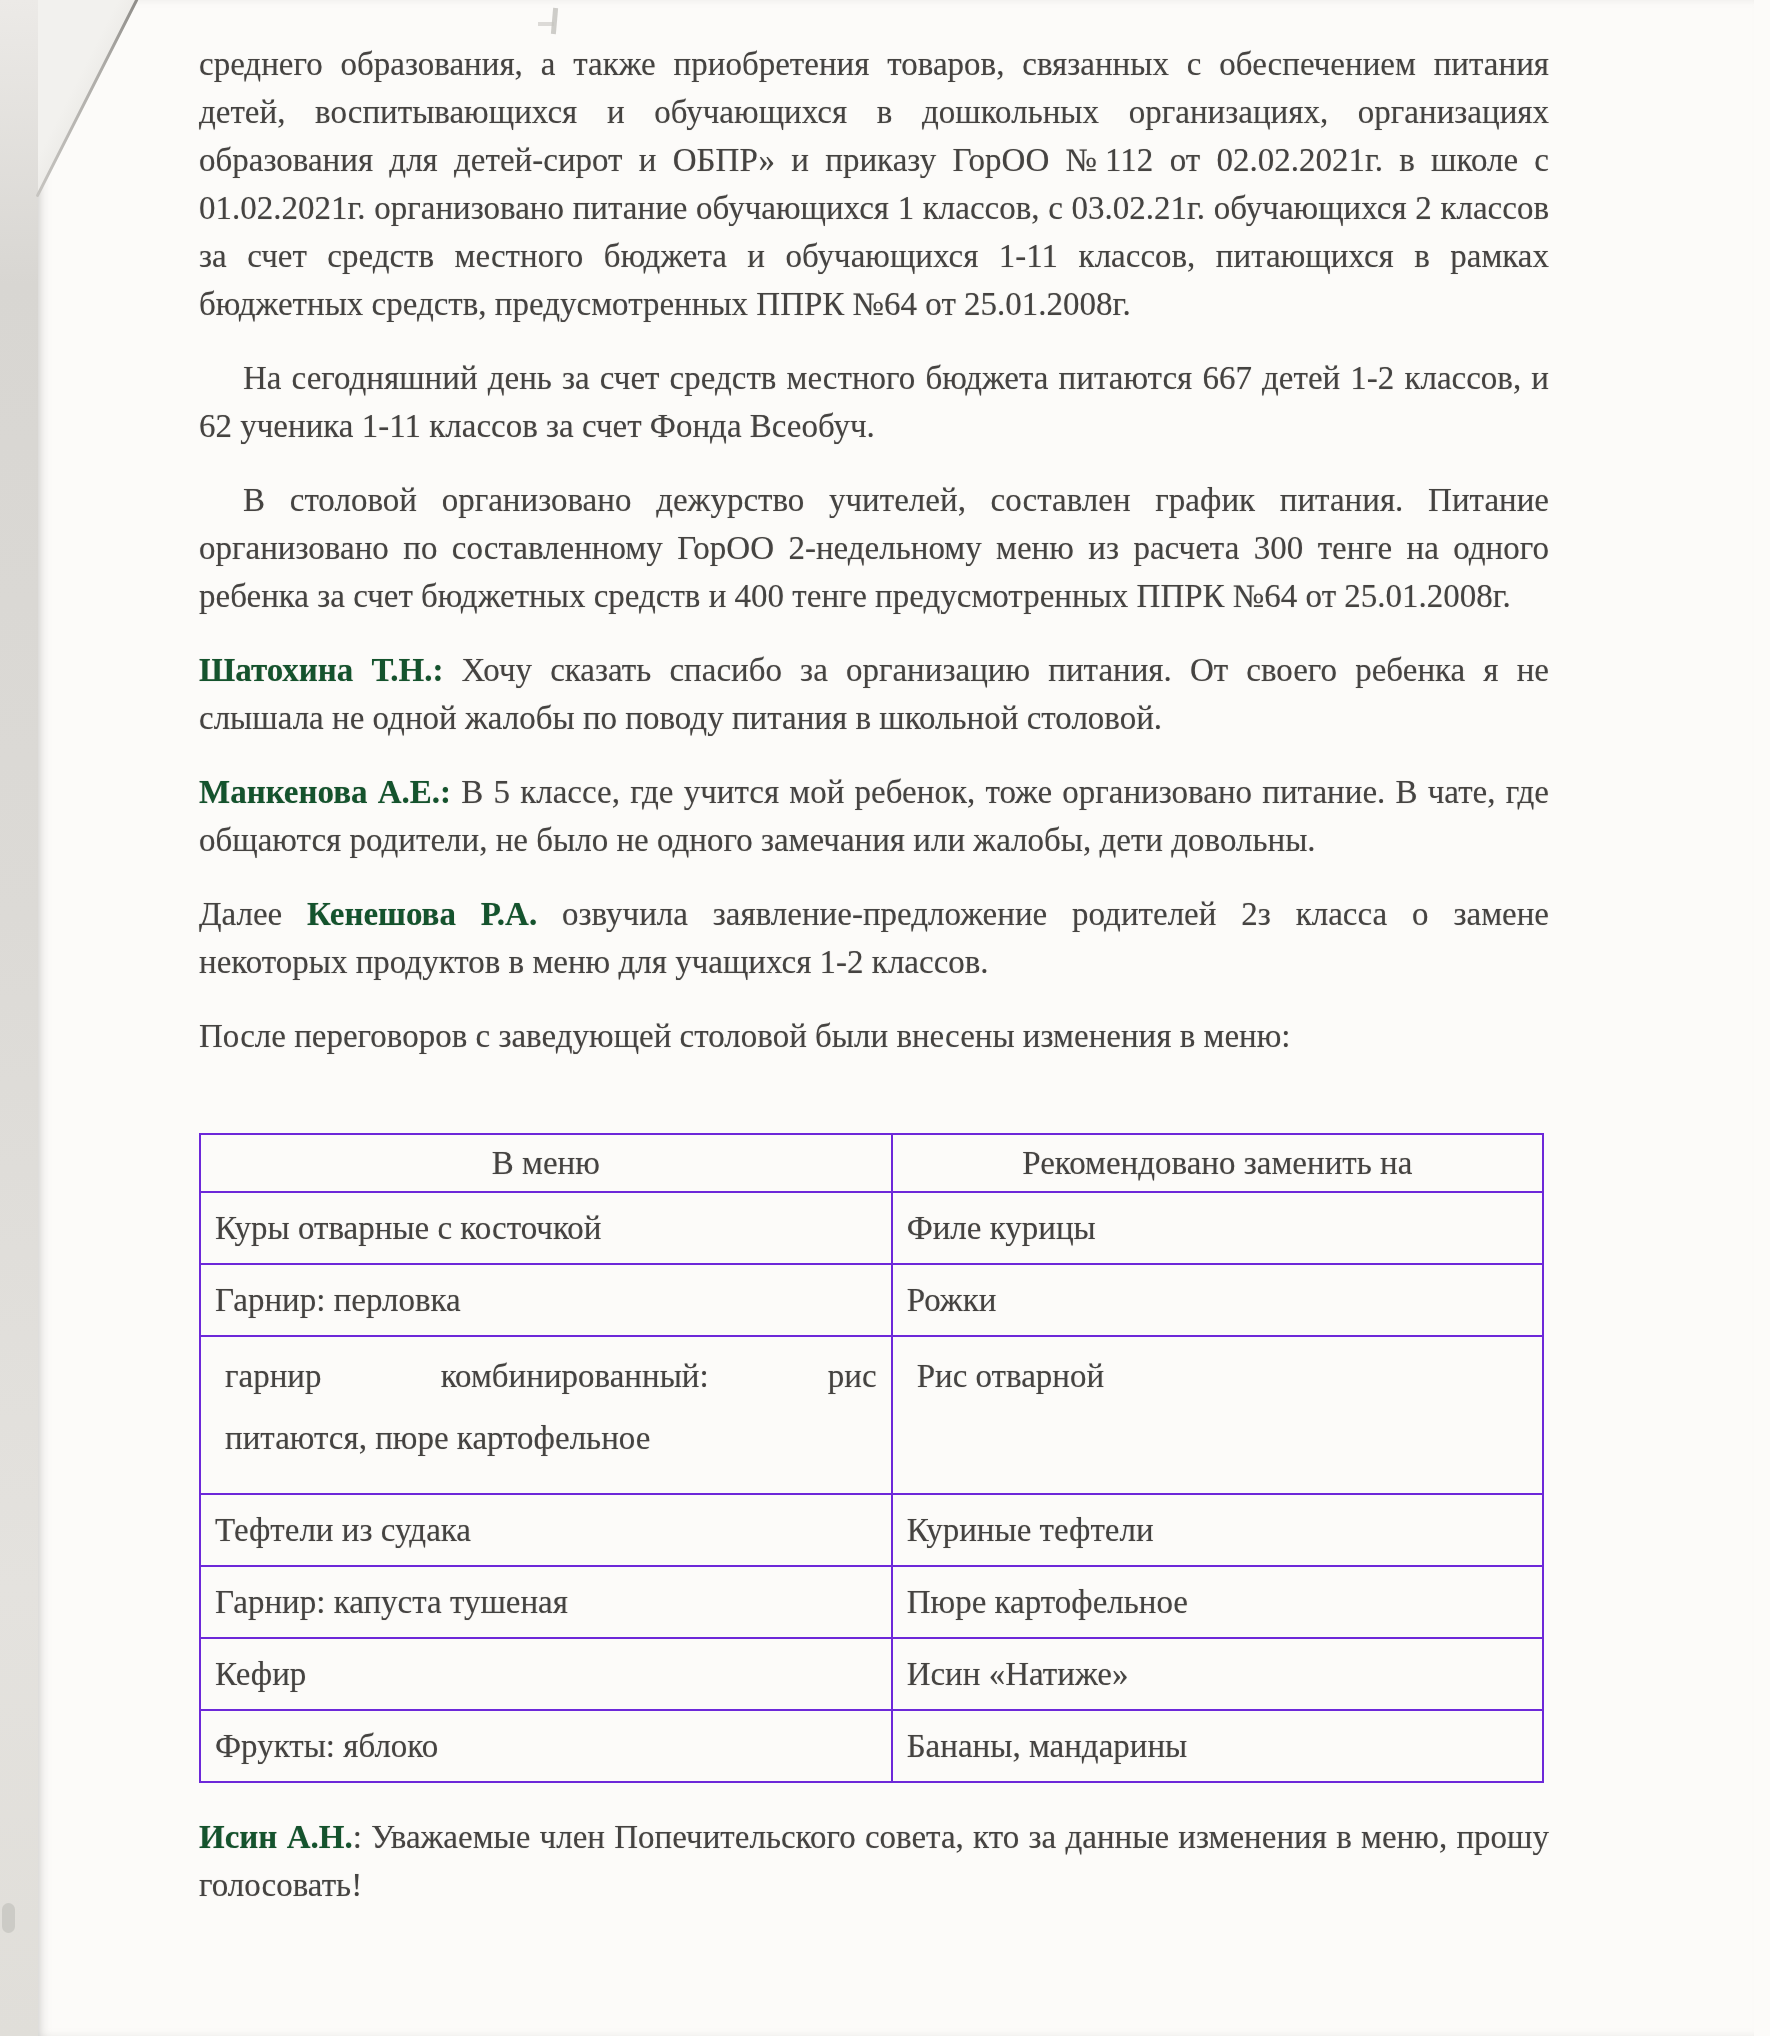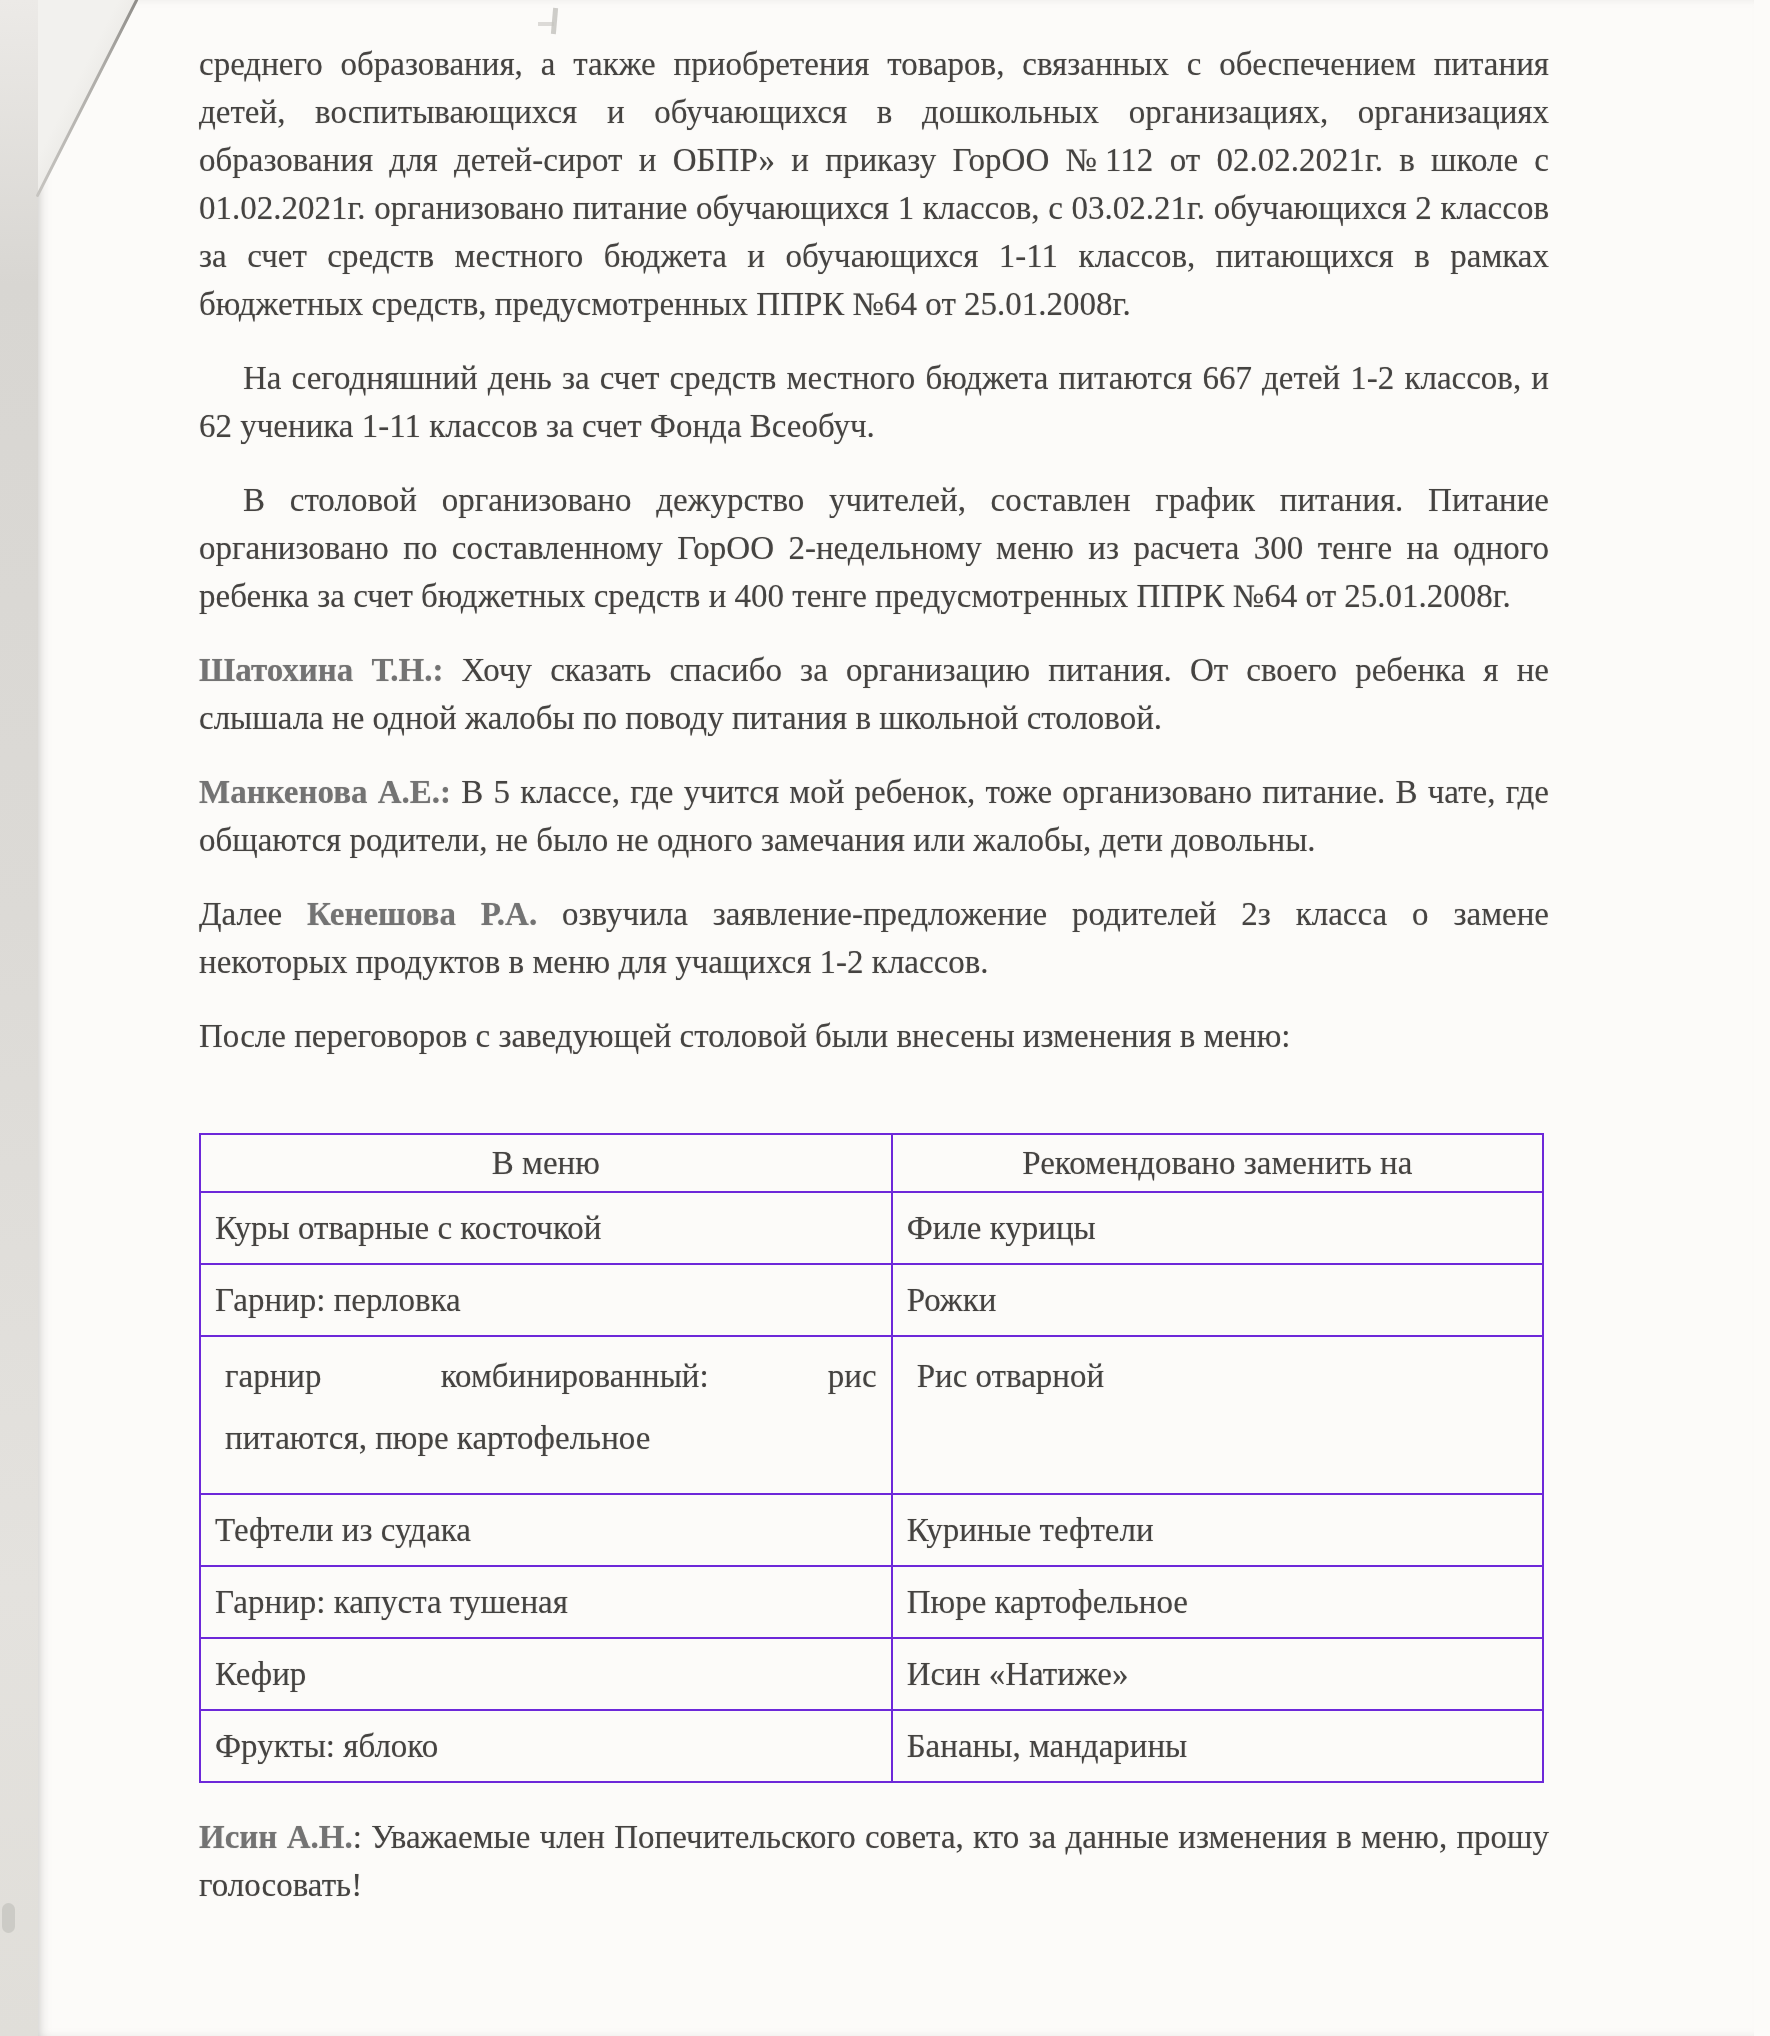--- a/index.html
+++ b/index.html
@@ -85,21 +85,21 @@
     top: 40px;
     width: 1350px;
     color: #454341;
     font-size: 33px;
     line-height: 48px;
     text-align: justify;
     text-shadow: 0 0 1px rgba(90,88,85,.45);
   }
   .para { margin: 0 0 26px 0; }
   .indent { text-indent: 44px; }
-  .b { font-weight: bold; color: #737373; }
+  .b { font-weight: bold; color: #14532d; }
   table.menu {
     border-collapse: collapse;
     table-layout: fixed;
     width: 1345px;
     margin-top: 73px;
     margin-bottom: 30px;
   }
   table.menu col.c1 { width: 51.5%; }
   table.menu col.c2 { width: 48.5%; }
   table.menu th, table.menu td {

